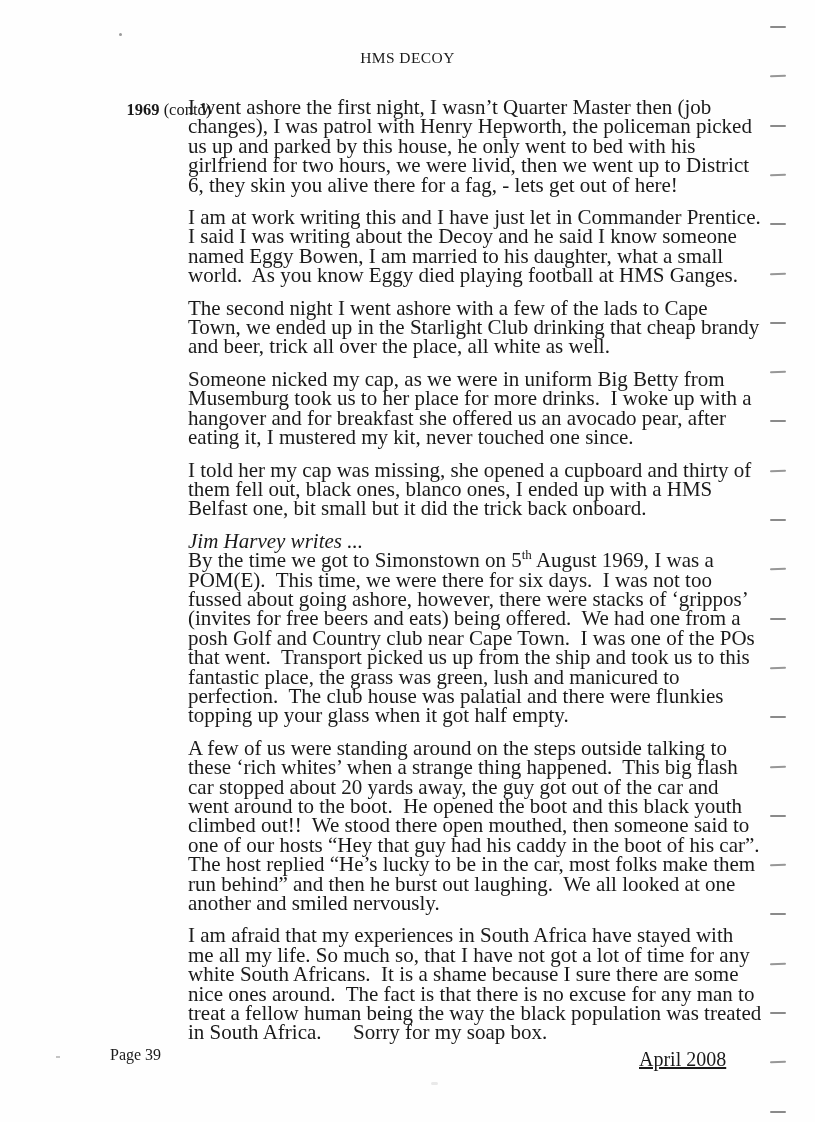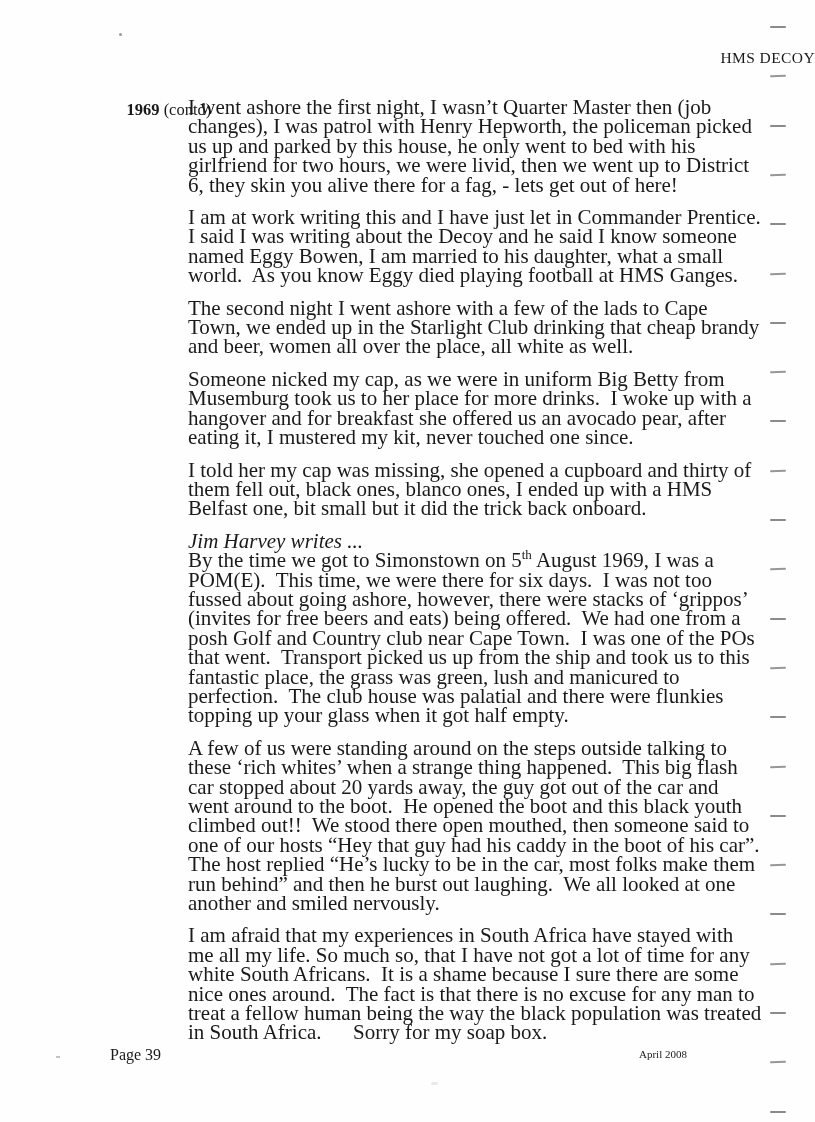--- a/index.html
+++ b/index.html
@@ -14,21 +14,21 @@
     background: #fefefe;
     font-family: "Liberation Serif", "DejaVu Serif", serif;
     color: #1a1a1a;
     overflow: hidden;
   }
   .header-title {
     position: absolute;
     top: 49px;
     left: 0;
     width: 100%;
-    text-align: right;
+    text-align: center;
     font-size: 15.5px;
     letter-spacing: 0.4px;
   }
   .section-heading {
     position: absolute;
     top: 80px;
     left: 110px;
     font-size: 16.5px;
     white-space: pre;
   }
@@ -59,21 +59,22 @@
   .footer-page {
     position: absolute;
     top: 1046px;
     left: 110px;
     font-size: 16px;
   }
   .footer-date {
     position: absolute;
     top: 1048px;
     left: 639px;
-    font-size: 11px;
+    font-size: 20px;
+    text-decoration: underline;
   }
   .dash {
     position: absolute;
     left: 770px;
     width: 16px;
     height: 2px;
     background: #8a8a8a;
     border-radius: 1px;
   }
   .dash:nth-child(even) {
@@ -116,21 +117,21 @@
 
   <div class="header-title">HMS DECOY</div>
 
   <div class="section-heading">
     <span class="year">1969</span><span> (contd)</span>
   </div>
 
   <div class="body-col">
     <p>I went ashore the first night, I wasn’t Quarter Master then (job changes), I was patrol with Henry Hepworth, the policeman picked us up and parked by this house, he only went to bed with his girlfriend for two hours, we were livid, then we went up to District 6, they skin you alive there for a fag, - lets get out of here!</p>
     <p>I am at work writing this and I have just let in Commander Prentice.  I said I was writing about the Decoy and he said I know someone named Eggy Bowen, I am married to his daughter, what a small world.  As you know Eggy died playing football at HMS Ganges.</p>
-    <p>The second night I went ashore with a few of the lads to Cape Town, we ended up in the Starlight Club drinking that cheap brandy and beer, women all over the place, all white as well.</p>
+    <p>The second night I went ashore with a few of the lads to Cape Town, we ended up in the Starlight Club drinking that cheap brandy and beer, trick all over the place, all white as well.</p>
     <p>Someone nicked my cap, as we were in uniform Big Betty from Musemburg took us to her place for more drinks.  I woke up with a hangover and for breakfast she offered us an avocado pear, after eating it, I mustered my kit, never touched one since.</p>
     <p>I told her my cap was missing, she opened a cupboard and thirty of them fell out, black ones, blanco ones, I ended up with a HMS Belfast one, bit small but it did the trick back onboard.</p>
 
     <p><span class="lead-in">Jim Harvey writes ...</span><br><span>By the time we got to Simonstown on 5</span><sup class="sup">th</sup><span> August 1969, I was a POM(E).  This time, we were there for six days.  I was not too fussed about going ashore, however, there were stacks of ‘grippos’ (invites for free beers and eats) being offered.  We had one from a posh Golf and Country club near Cape Town.  I was one of the POs that went.  Transport picked us up from the ship and took us to this fantastic place, the grass was green, lush and manicured to perfection.  The club house was palatial and there were flunkies topping up your glass when it got half empty.</span></p>
 
     <p>A few of us were standing around on the steps outside talking to these ‘rich whites’ when a strange thing happened.  This big flash car stopped about 20 yards away, the guy got out of the car and went around to the boot.  He opened the boot and this black youth climbed out!!  We stood there open mouthed, then someone said to one of our hosts “Hey that guy had his caddy in the boot of his car”.  The host replied “He’s lucky to be in the car, most folks make them run behind” and then he burst out laughing.  We all looked at one another and smiled nervously.</p>
     <p>I am afraid that my experiences in South Africa have stayed with me all my life. So much so, that I have not got a lot of time for any white South Africans.  It is a shame because I sure there are some nice ones around.  The fact is that there is no excuse for any man to treat a fellow human being the way the black population was treated in South Africa.      Sorry for my soap box.</p>
   </div>
 
   <div class="footer-page">Page 39</div>

